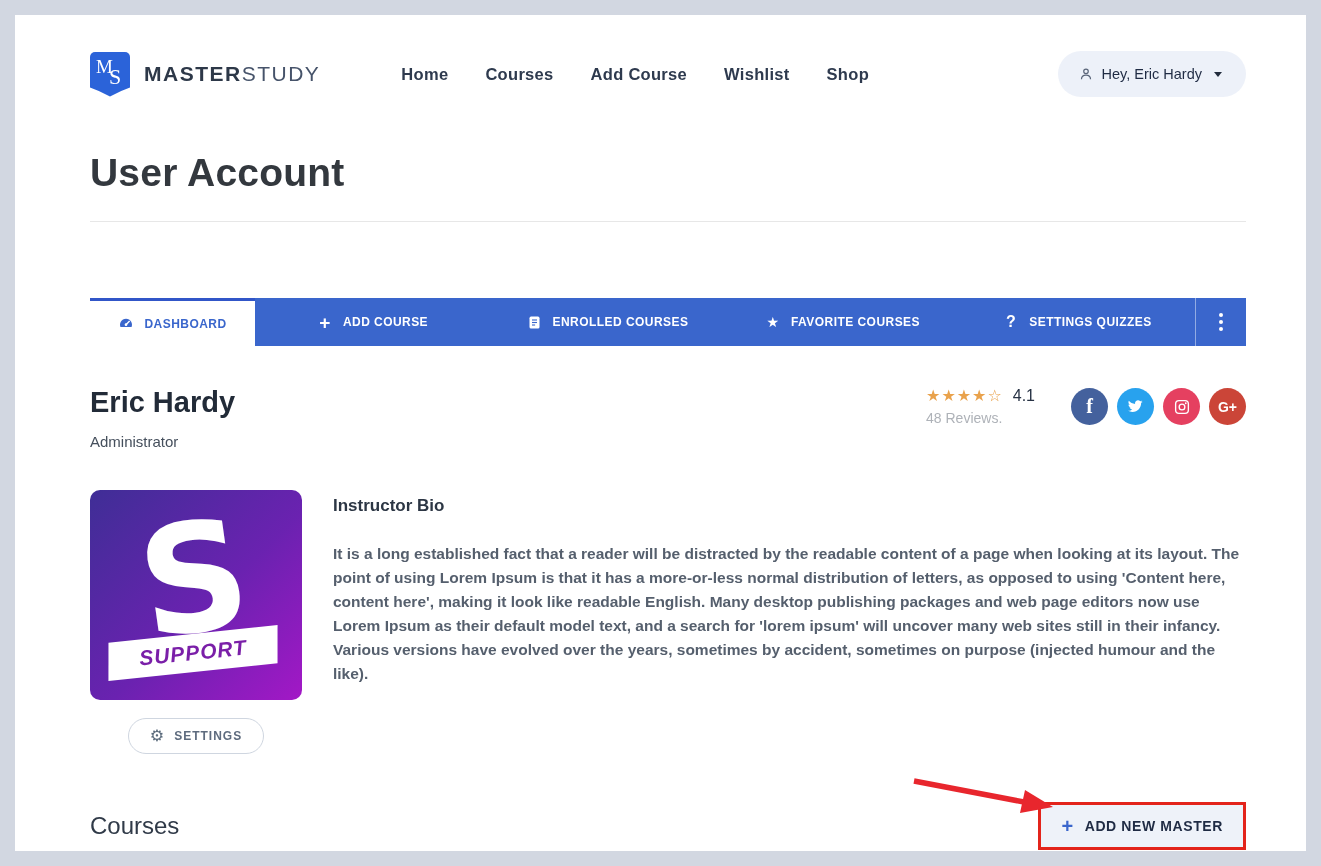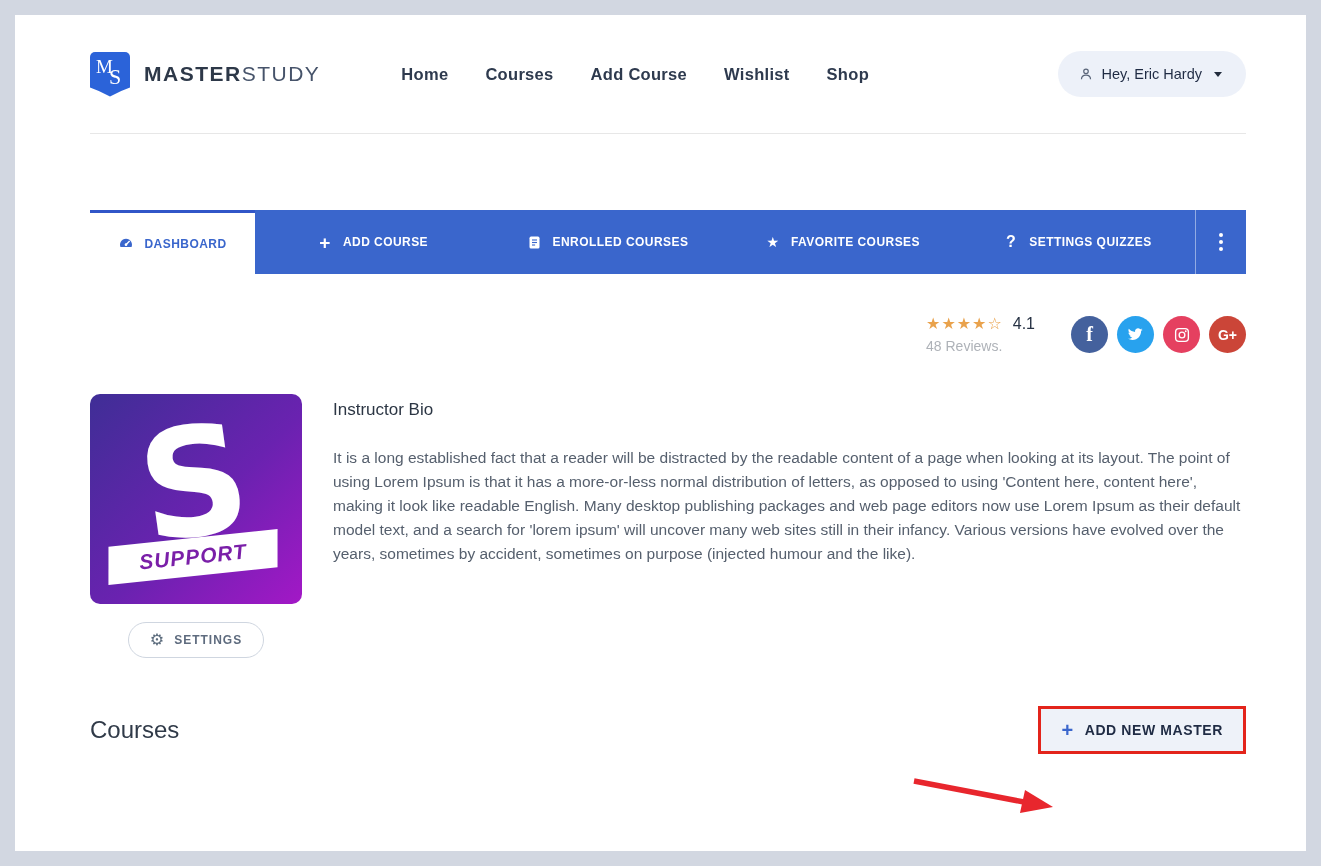--- a/index.html
+++ b/index.html
@@ -70,21 +70,21 @@
   }
   .title-divider {
     margin:26px 60px 0 75px;
     border-bottom:1px solid #e7e7e7;
   }
 
   
   .tabs {
     margin:76px 60px 0 75px;
     display:flex;
-    height:64px;
+    height:48px;
     background:#3a66cc;
   }
   .tab {
     display:flex; align-items:center; justify-content:center; gap:10px;
     color:#fff;
     font-size:12px; font-weight:700; letter-spacing:0.45px;
     cursor:pointer;
     flex:1 1 0;
     white-space:nowrap;
   }
@@ -162,21 +162,21 @@
     margin:18px auto 0; width:fit-content;
     display:flex; align-items:center; gap:9px;
     border:1px solid #cfd6e0; border-radius:20px;
     background:#fff;
     padding:9px 21px;
     font-size:12px; font-weight:700; letter-spacing:1px;
     color:#5e6b7e; cursor:pointer;
   }
   .gear { font-family:"DejaVu Sans", sans-serif; font-size:16px; color:#5b6b7c; line-height:1; }
 
-  .bio-right { margin-left:31px; flex:1; padding-right:2px; }
+  .bio-right { margin-left:31px; flex:1; padding-right:2px;font-weight:bold; }
   .bio-heading { font-size:17px; color:#2c3644; margin-top:6px; }
   .bio-text {
     margin-top:26px;
     font-size:15.5px; line-height:24px; color:#555f6d;
   }
 
   
   .courses-row {
     margin-top:48px;
     display:flex; align-items:center;
@@ -218,20 +218,21 @@
     <div class="user-pill">
       <svg width="16" height="16" viewBox="0 0 24 24">
         <circle cx="12" cy="8" r="3.4" fill="none" stroke="#5a6579" stroke-width="1.8"></circle>
         <path d="M5.2 20 c0-4 3-6.2 6.8-6.2 s6.8 2.2 6.8 6.2" fill="none" stroke="#5a6579" stroke-width="1.8"></path>
       </svg>
       <span>Hey, Eric Hardy</span>
       <span class="caret"></span>
     </div>
   </div>
 
+  <h1 class="page-title inset">User Account</h1>
   <div class="title-divider"></div>
 
   <div class="tabs">
     <div class="tab active">
       <span class="tab-icon">
         <svg width="16" height="16" viewBox="0 0 24 24">
           <path d="M12 4 a9 9 0 1 0 0.01 0 z" fill="#3a66cc"></path>
           <line x1="12" y1="13" x2="17" y2="8" stroke="#fff" stroke-width="2" stroke-linecap="round"></line>
           <circle cx="12" cy="13" r="2" fill="#fff"></circle>
           <rect x="3" y="16.5" width="18" height="6" fill="#fff"></rect>
@@ -263,20 +264,24 @@
       <span>SETTINGS QUIZZES</span>
     </div>
     <div class="tab more">
       <span class="vdot"></span>
       <span class="vdot"></span>
       <span class="vdot"></span>
     </div>
   </div>
 
   <div class="profile-row inset">
+    <div>
+      <div class="profile-name">Eric Hardy</div>
+      <div class="profile-role">Administrator</div>
+    </div>
     <div class="rating-social">
       <div class="rating">
         <div class="rating-top">
           <span class="stars">★★★★☆</span>
           <span class="rating-value">4.1</span>
         </div>
         <div class="rating-reviews">48 Reviews.</div>
       </div>
       <div class="socials">
         <div class="soc fb">

